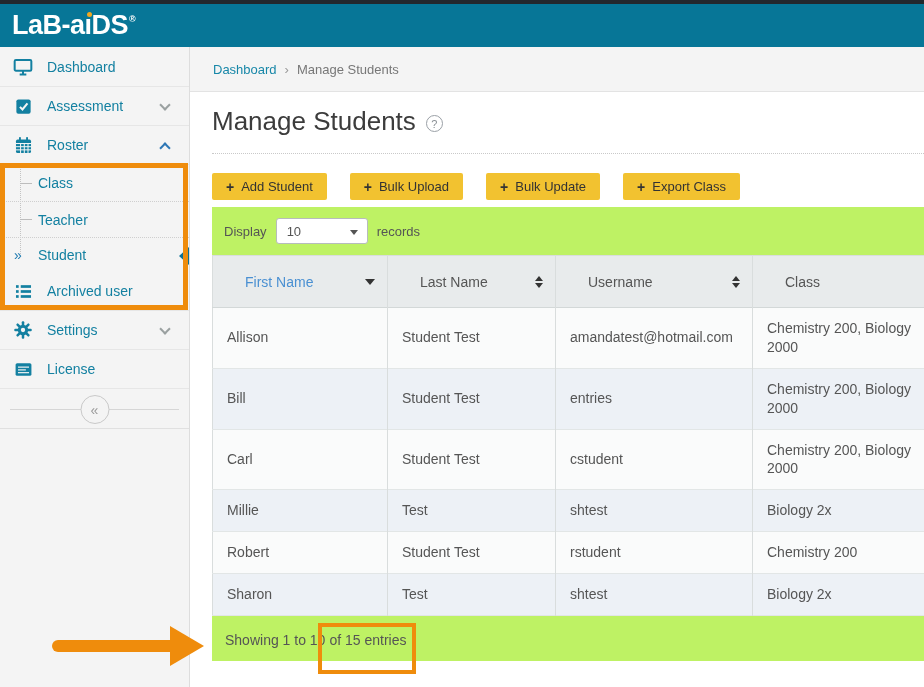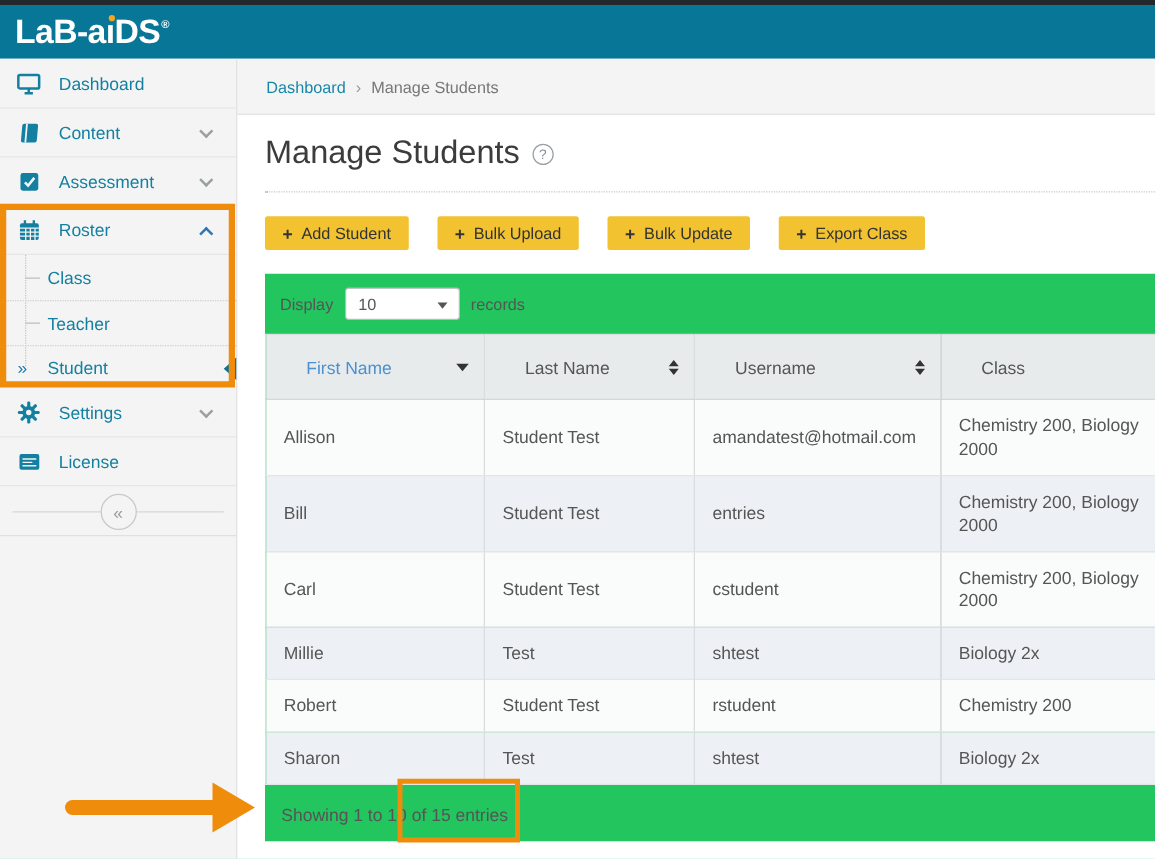--- a/index.html
+++ b/index.html
@@ -46,21 +46,21 @@
   .title-row { display:flex; align-items:center; padding-top:14px; }
   .page-title { font-size:26px; font-weight:400; color:#3c3c3c; }
   .help-icon { width:17px; height:17px; border:1px solid #9aa0a6; border-radius:50%; color:#8a9095; font-size:11px; display:inline-flex; align-items:center; justify-content:center; margin-left:10px; margin-top:4px; cursor:pointer; }
   .dotted-divider { border-top:1px dotted #c9c9c9; margin-top:16px; }
 
   .btn-row { margin-top:19px; display:flex; }
   .btn { display:inline-flex; align-items:center; height:27px; background:#f2c230; border:none; border-radius:2px; padding:0 14px; margin-right:23px; font-size:13px; color:#333; font-family:"Liberation Sans", sans-serif; cursor:pointer; }
   .btn .plus { font-weight:bold; font-size:14px; margin-right:7px; }
 
   
-  .panel { margin-top:19px; width:712px; background:#22c55e; overflow:hidden; }
+  .panel { margin-top:7px; width:712px; background:#bef264; overflow:hidden; }
   .display-row { height:48px; display:flex; align-items:center; padding-left:12px; font-size:13px; color:#555; }
   .page-size { position:relative; width:92px; height:26px; background:#fff; border:1px solid #b7bcbc; border-radius:3px; margin:0 9px; display:flex; align-items:center; padding-left:10px; font-size:13px; color:#555; cursor:pointer; }
   .page-size .caret { position:absolute; right:9px; top:11px; width:0; height:0; border-left:4px solid transparent; border-right:4px solid transparent; border-top:5px solid #555; }
 
   table.students { width:740px; border-collapse:collapse; table-layout:fixed; font-size:14px; border-left:1px solid #d9dddd; }
   .students th, .students td { border-right:1px solid #d9dddd; text-align:left; font-weight:400; vertical-align:middle; }
   .students thead tr { background:#e8ebec; border-bottom:1px solid #d3d8d8; border-top:1px solid #d9dddd; }
   .students th { position:relative; height:52px; padding:0 32px; color:#555; cursor:pointer; }
   .students th.sorted .col-label { color:#4a90d2; }
   .sort-stack { position:absolute; right:12px; top:50%; transform:translateY(-50%); display:flex; flex-direction:column; gap:2px; }
@@ -103,32 +103,20 @@
           <rect x="2" y="3.5" width="20" height="13" rx="1.5" fill="none" stroke="#1380a1" stroke-width="2.4"></rect>
           <line x1="8" y1="21" x2="16" y2="21" stroke="#1380a1" stroke-width="2.4"></line>
           <line x1="12" y1="16.5" x2="12" y2="21" stroke="#1380a1" stroke-width="2.4"></line>
         </svg>
     </span>
     <span class="side-label">Dashboard</span>
   </div>
   <div class="side-item">
     <span class="side-icon">
       <svg width="19" height="19" viewBox="0 0 24 24">
-          <g transform="skewX(-5) translate(1.2 0)">
-            <rect x="4" y="2.5" width="16" height="19" rx="2" fill="#1380a1"></rect>
-            <line x1="8.6" y1="2.5" x2="8.6" y2="21.5" stroke="#f4f4f4" stroke-width="1.8"></line>
-          </g>
-        </svg>
-    </span>
-    <span class="side-label">Content</span>
-    <span class="chev down"></span>
-  </div>
-  <div class="side-item">
-    <span class="side-icon">
-      <svg width="19" height="19" viewBox="0 0 24 24">
           <rect x="3" y="3" width="18" height="18" rx="2.5" fill="#1380a1"></rect>
           <path d="M7.5 12.5l3.2 3.2L17 8" stroke="#f4f4f4" stroke-width="2.6" fill="none"></path>
         </svg>
     </span>
     <span class="side-label">Assessment</span>
     <span class="chev down"></span>
   </div>
   <div class="side-item">
     <span class="side-icon">
       <svg width="19" height="19" viewBox="0 0 24 24">
@@ -158,20 +146,35 @@
       <span class="twig"></span>
       <span class="side-label">Teacher</span>
     </div>
     <div class="sub-item">
       <span class="active-marker">»</span>
       <span class="side-label">Student</span>
       <span class="active-tri"></span>
     </div>
   </div>
 
+  <div class="side-item">
+    <span class="side-icon">
+      <svg width="19" height="19" viewBox="0 0 24 24">
+          <g fill="#1380a1">
+            <rect x="2.5" y="4" width="3.4" height="3.4"></rect>
+            <rect x="8.5" y="4" width="13" height="3.4"></rect>
+            <rect x="2.5" y="10.3" width="3.4" height="3.4"></rect>
+            <rect x="8.5" y="10.3" width="13" height="3.4"></rect>
+            <rect x="2.5" y="16.6" width="3.4" height="3.4"></rect>
+            <rect x="8.5" y="16.6" width="13" height="3.4"></rect>
+          </g>
+        </svg>
+    </span>
+    <span class="side-label">Archived user</span>
+  </div>
   <div class="side-item">
     <span class="side-icon">
       <svg width="20" height="20" viewBox="0 0 24 24">
           <g fill="#1380a1">
             <rect x="10.5" y="1.5" width="3" height="21" rx="1.2"></rect>
             <rect x="10.5" y="1.5" width="3" height="21" rx="1.2" transform="rotate(45 12 12)"></rect>
             <rect x="10.5" y="1.5" width="3" height="21" rx="1.2" transform="rotate(90 12 12)"></rect>
             <rect x="10.5" y="1.5" width="3" height="21" rx="1.2" transform="rotate(135 12 12)"></rect>
             <circle cx="12" cy="12" r="6.2"></circle>
           </g>

